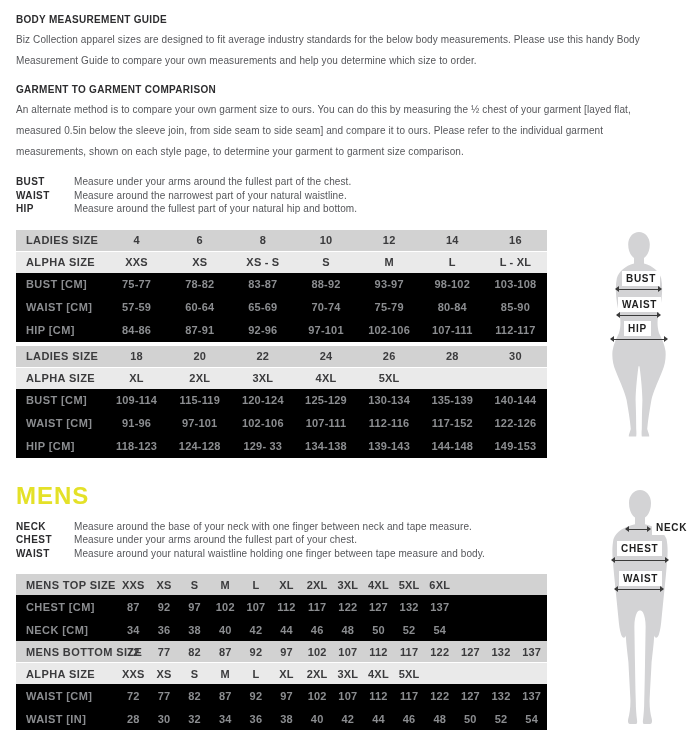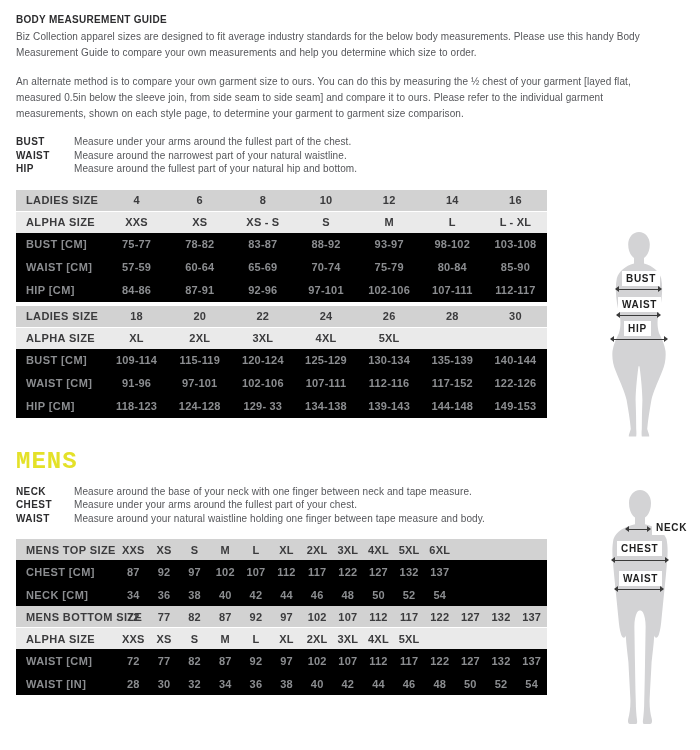--- a/index.html
+++ b/index.html
@@ -2,24 +2,24 @@
 <html><head>
 <meta charset="utf-8">
 <style>
   * { box-sizing: border-box; }
   body { margin:0; background:#fff; font-family:"Liberation Sans", sans-serif; }
   .page { position:relative; width:700px; height:750px; background:#fff; overflow:hidden; }
   .content { padding:14px 0 0 16px; }
 
   .intro-block { width:628px; margin-bottom:13px; }
   .intro-title { margin:0 0 4px; font-size:10px; font-weight:bold; color:#2d2d2f; letter-spacing:.3px; }
-  .intro-body { margin:0; font-size:10px; color:#55565a; line-height:16px; letter-spacing:.1px; }
+  .intro-body { margin:0; font-size:10px; color:#55565a; line-height:21px; letter-spacing:.1px; }
 
   .section-heading { margin:16px 0 10px; font-size:24px; font-weight:bold; color:#e4e128; letter-spacing:1px; }
-  .mens-section .section-heading { margin-top:30px;font-family:Liberation Mono, monospace; }
+  .mens-section .section-heading { margin-top:24px; }
 
   .defs { margin-bottom:14px; }
   .def-row { display:flex; font-size:10px; line-height:13.5px; }
   .def-term { width:58px; font-weight:bold; color:#2d2d2f; letter-spacing:.4px; }
   .def-text { color:#55565a; letter-spacing:.1px; }
 
   .size-table { width:531px; margin-bottom:4px; font-size:11px; }
   .trow { display:flex; align-items:center; }
   .trow.header { background:#d2d2d2; height:21px; font-weight:bold; color:#3b3b3d; }
   .trow.alpha  { background:#eaeaea; height:21px; font-weight:bold; color:#3b3b3d; margin-top:1px; }
@@ -43,20 +43,21 @@
 <body>
 
 <div class="page">
   <div class="content">
 
     <div class="intro-block">
       <h3 class="intro-title">BODY MEASUREMENT GUIDE</h3>
       <p class="intro-body">Biz Collection apparel sizes are designed to fit average industry standards for the below body measurements. Please use this handy Body Measurement Guide to compare your own measurements and help you determine which size to order.</p>
     </div>
     <div class="intro-block">
+      <h3 class="intro-title">GARMENT TO GARMENT COMPARISON</h3>
       <p class="intro-body">An alternate method is to compare your own garment size to ours. You can do this by measuring the ½ chest of your garment [layed flat, measured 0.5in below the sleeve join, from side seam to side seam] and compare it to ours. Please refer to the individual garment measurements, shown on each style page, to determine your garment to garment size comparison.</p>
     </div>
 
     <section class="ladies-section">
       <div class="defs">
         <div class="def-row">
           <span class="def-term">BUST</span>
           <span class="def-text">Measure under your arms around the fullest part of the chest.</span>
         </div>
         <div class="def-row">

